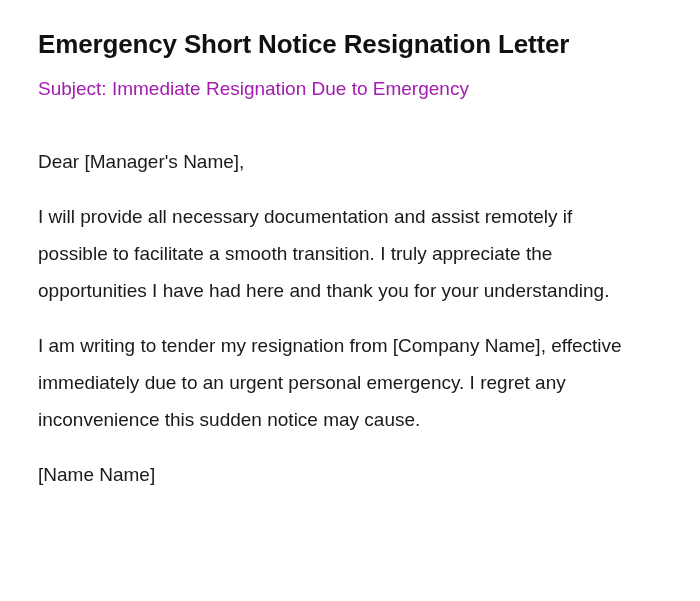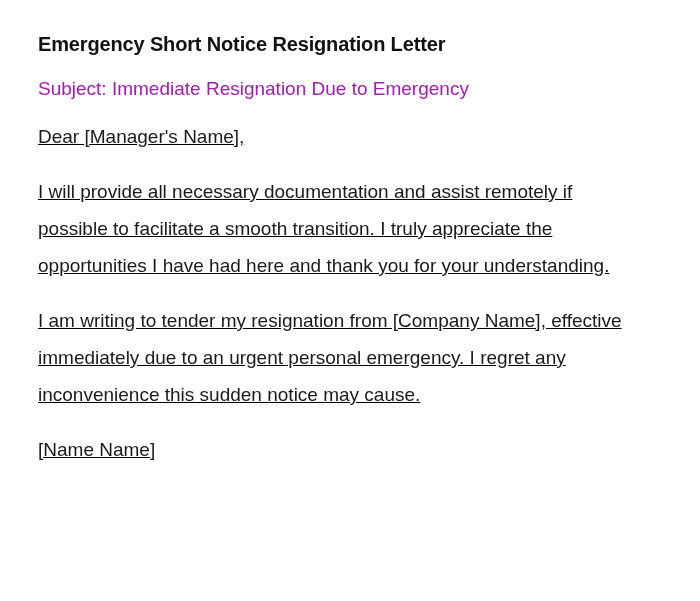--- a/index.html
+++ b/index.html
@@ -18,21 +18,21 @@
   .page {
     box-sizing: border-box;
     width: 700px;
     height: 601px;
     background: #ffffff;
     padding: 28px 62px 0 38px;
   }
 
   .doc-title {
     margin: 0 0 0 0;
-    font-size: 20px;
+    font-size: 26px;
     line-height: 32px;
     font-weight: bold;
     color: #111111;
     letter-spacing: -0.15px;
     white-space: nowrap;
   }
 
   .subject-line {
     margin: 16px 0 0 0;
     font-size: 19px;
@@ -55,22 +55,21 @@
     color: #1a1a1a;
     font-weight: normal;
     max-width: 600px;
   }
 
   .letter-para + .letter-para {
     margin-top: 18px;
   }
 
   .letter-body {
-    margin-top: 16px;
-    text-decoration: underline;
+    margin-top: 41px;
   }
 </style>
 </head>
 <body>
 
 <div class="page">
 
   <h1 class="doc-title">Emergency Short Notice Resignation Letter</h1>
 
   <p class="subject-line">Subject: Immediate Resignation Due to Emergency</p>

